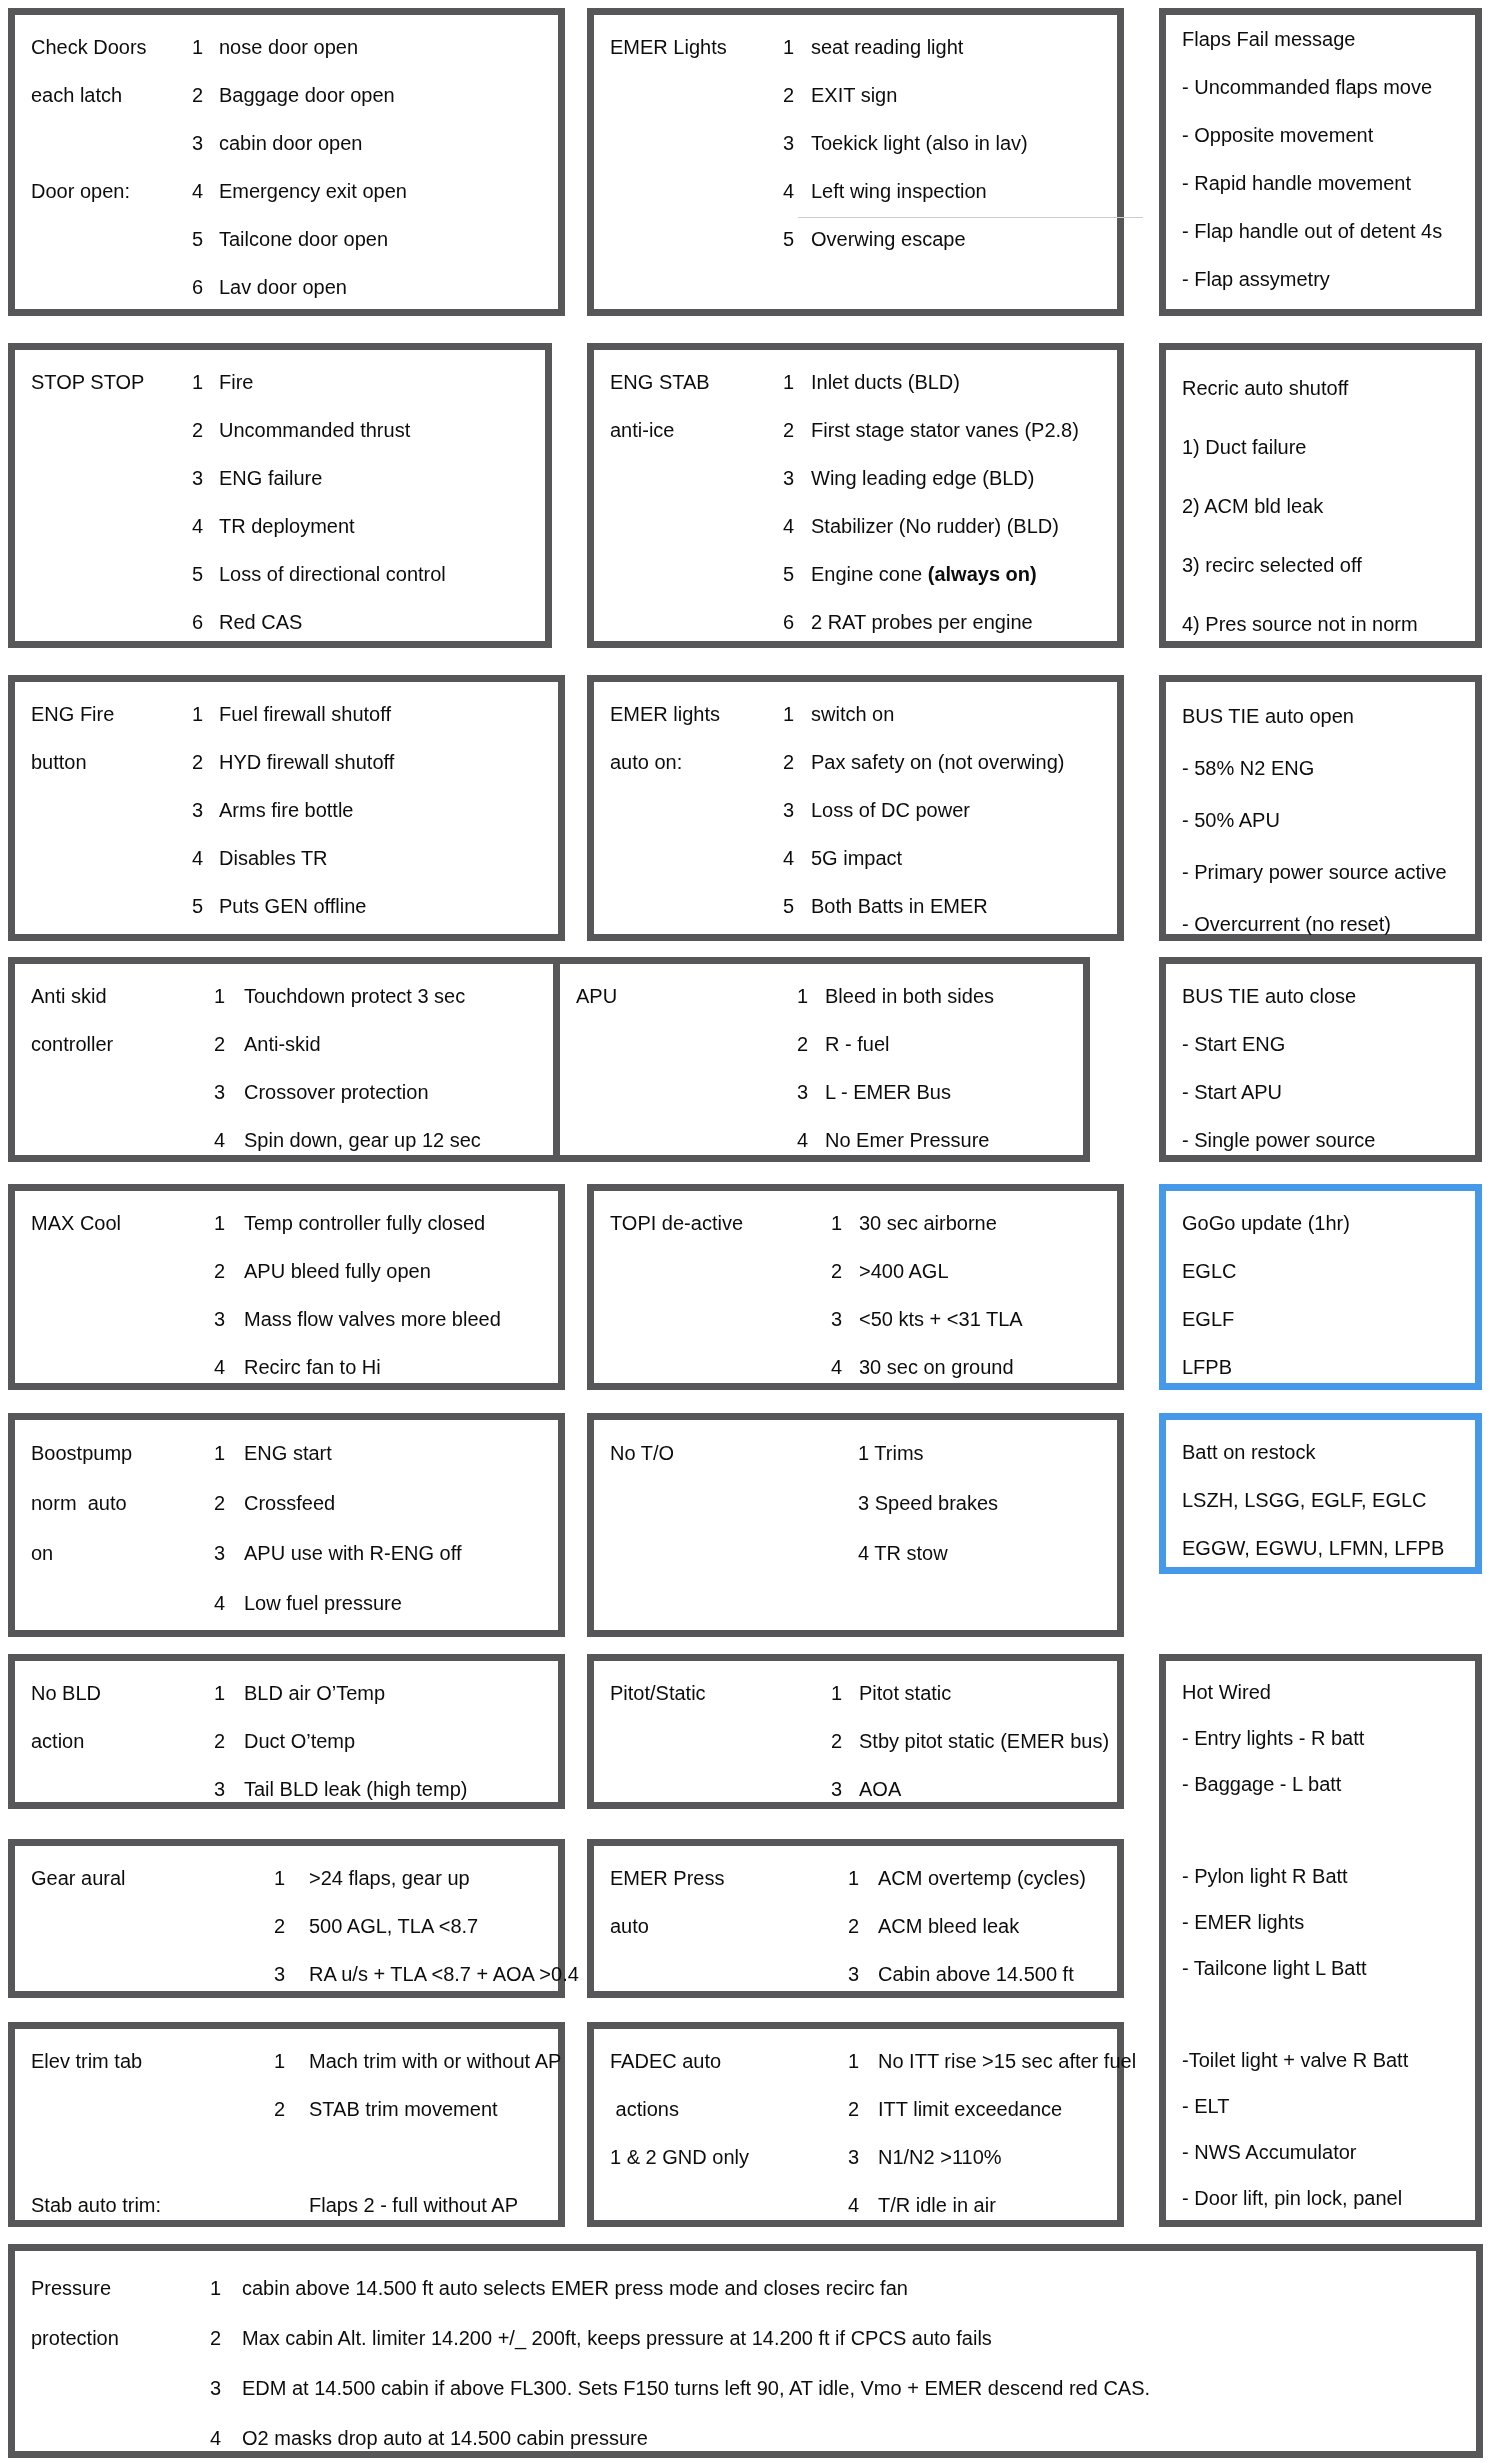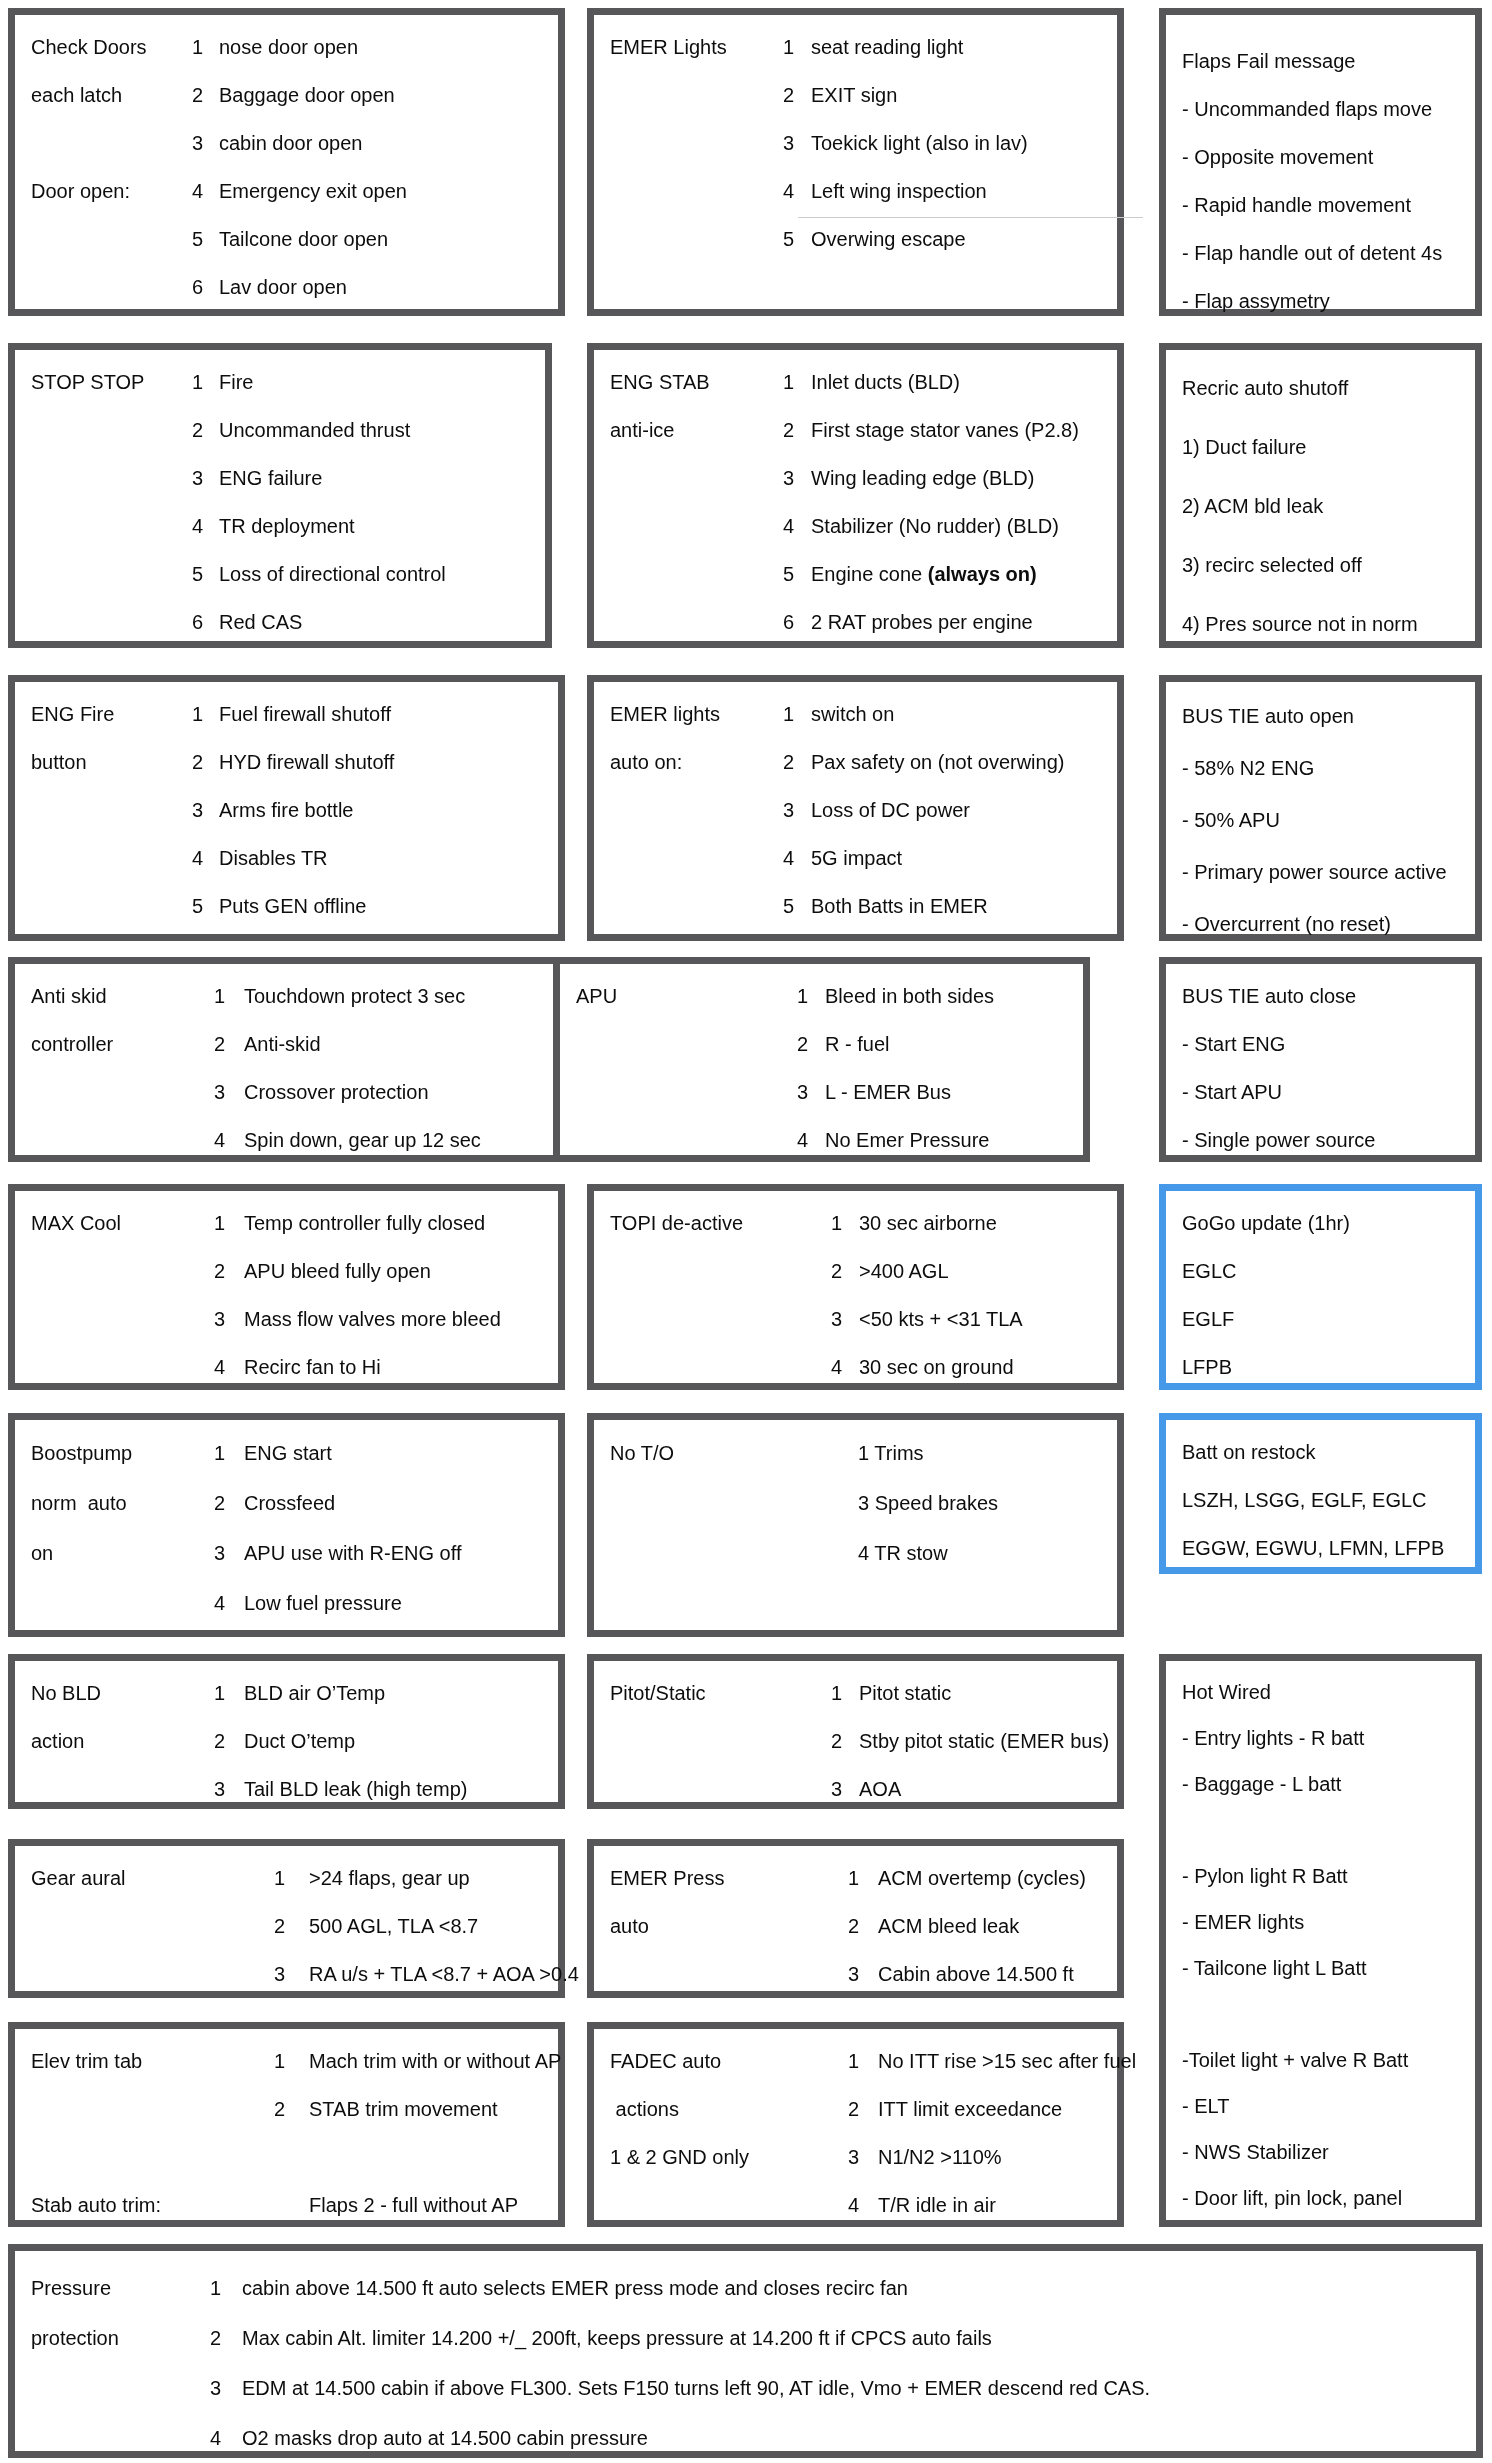--- a/index.html
+++ b/index.html
@@ -388,21 +388,21 @@
       <span class="hd">1 &amp; 2 GND only</span>
       <span class="num">3</span>
       <span class="txt">N1/N2 &gt;110%</span>
     </div>
     <div class="row">
       <span class="num">4</span>
       <span class="txt">T/R idle in air</span>
     </div>
   </section>
 
-<section class="box" style="top:8px;left:1159px;width:323px;height:308px;padding-top:22px">
+<section class="box" style="top:8px;left:1159px;width:323px;height:308px;padding-top:0">
     <div class="row">
       <span class="hd b">Flaps Fail message</span>
     </div>
     <div class="row">
       <span class="hd">- Uncommanded flaps move</span>
     </div>
     <div class="row">
       <span class="hd">- Opposite movement</span>
     </div>
     <div class="row">
@@ -509,21 +509,21 @@
       <span class="hd">- Tailcone light L Batt</span>
     </div>
     <div class="row"></div>
     <div class="row">
       <span class="hd">-Toilet light + valve R Batt</span>
     </div>
     <div class="row">
       <span class="hd">- ELT</span>
     </div>
     <div class="row">
-      <span class="hd">- NWS Stabilizer</span>
+      <span class="hd">- NWS Accumulator</span>
     </div>
     <div class="row">
       <span class="hd">- Door lift, pin lock, panel</span>
     </div>
   </section>
 
 <section class="box" style="top:2244px;left:8px;width:1475px;height:214px;padding-top:12px;--numx:195px;--textx:227px;--rowh:50px">
     <div class="row">
       <span class="hd b">Pressure</span>
       <span class="num">1</span>

